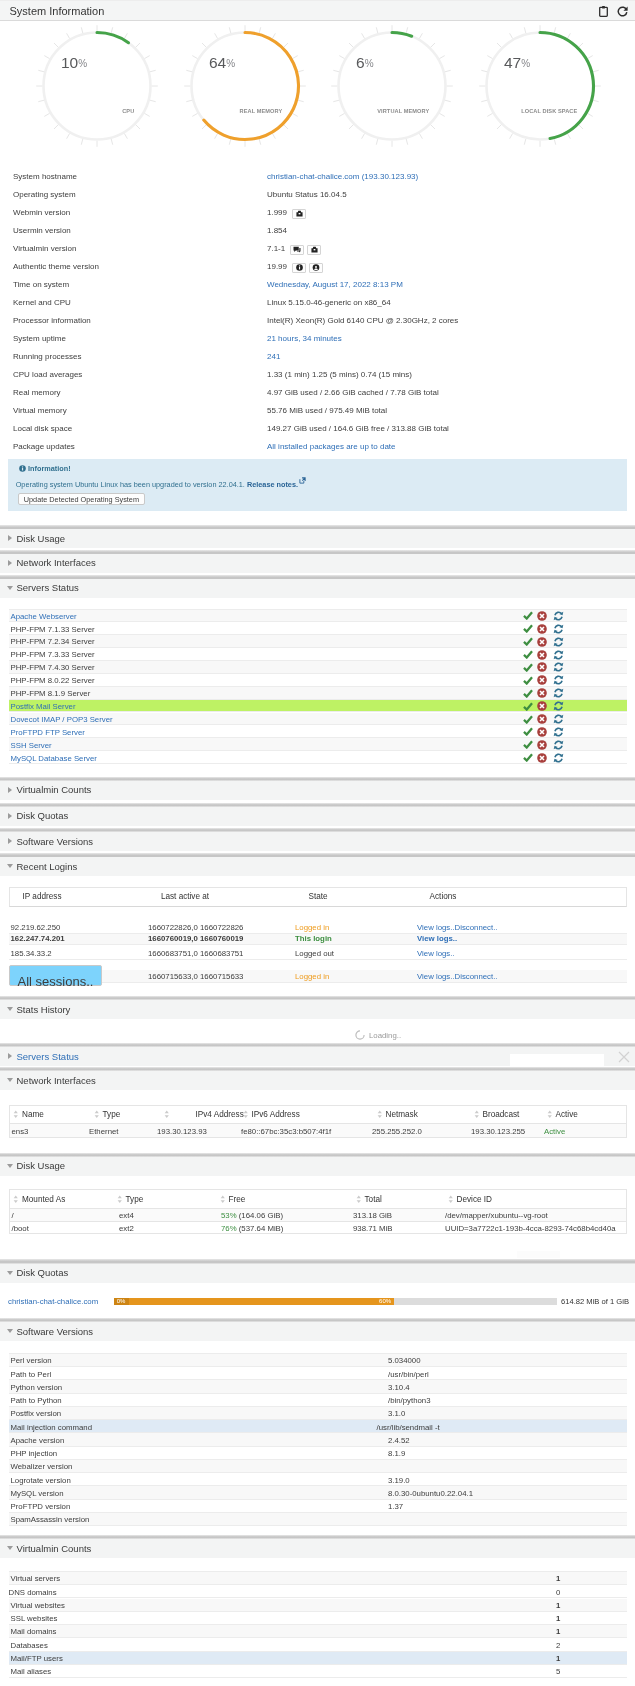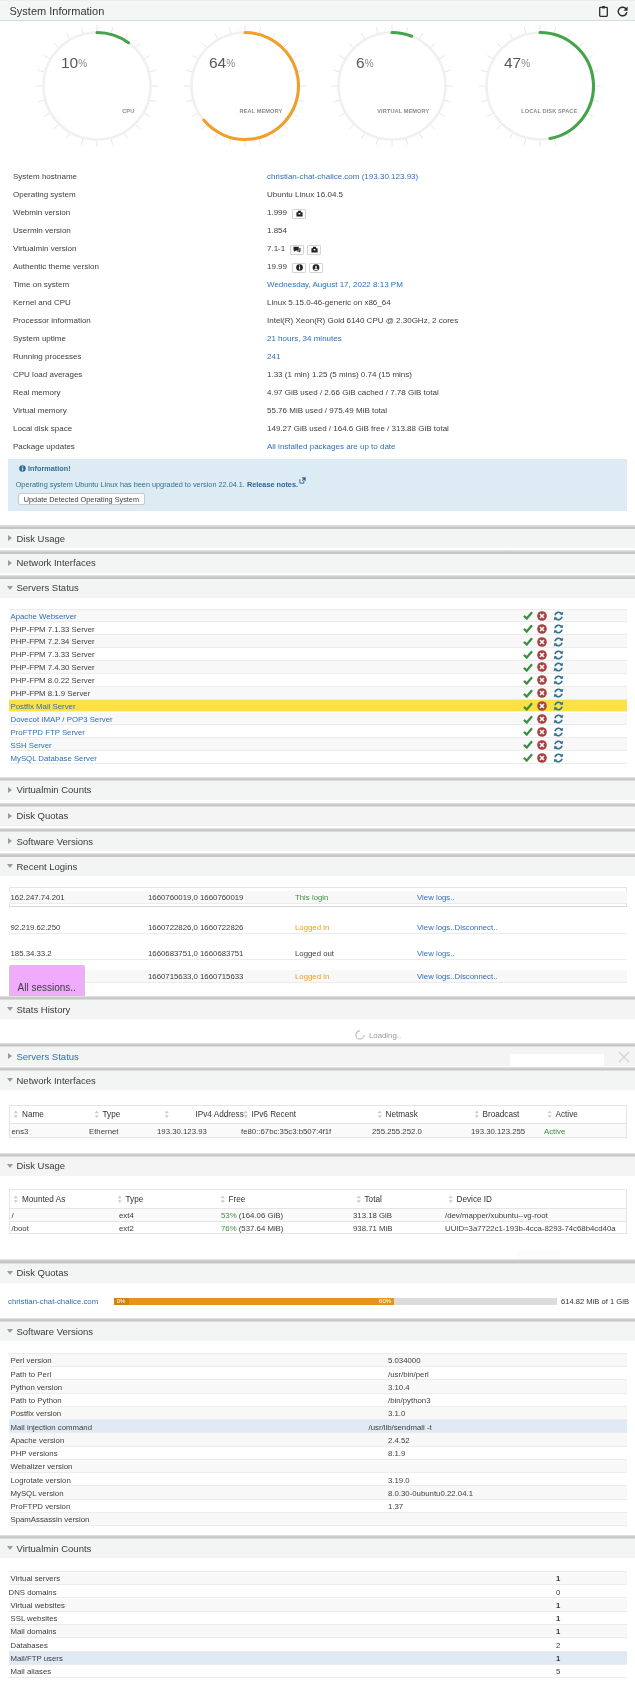--- a/index.html
+++ b/index.html
@@ -159,21 +159,21 @@
       <text x="31" y="48.5" font-family="Liberation Sans" font-size="15.5" fill="#58595b">47<tspan font-size="10" fill="#85868a" dy="-0.3">%</tspan></text>
       <text x="104.3" y="94.3" text-anchor="end" font-family="Liberation Sans" font-size="5.6" font-weight="bold" letter-spacing="0.1" fill="#8c8c8c">LOCAL DISK SPACE</text>
     </svg>
   </div>
 <div class="irow" style="top:168.0px">
     <span class="l">System hostname</span>
     <span class="v"><span class="lnk">christian-chat-chalice.com (193.30.123.93)</span></span>
   </div>
 <div class="irow" style="top:186.0px">
     <span class="l">Operating system</span>
-    <span class="v">Ubuntu Linux 16.04.5</span>
+    <span class="v">Ubuntu Status 16.04.5</span>
   </div>
 <div class="irow" style="top:204.0px">
     <span class="l">Webmin version</span>
     <span class="v">1.999 <span class="badge"><svg width="7" height="7" viewBox="0 0 8 8">
           <path d="M0.5 2.5 L7.5 2.5 L7.5 7.5 L0.5 7.5 Z M2 2.5 L2.6 0.8 L5.4 0.8 L6 2.5" fill="#222"></path>
           <rect x="3" y="3.4" width="2" height="1.6" fill="#fff"></rect>
         </svg></span></span>
   </div>
 <div class="irow" style="top:222.0px">
     <span class="l">Usermin version</span>
@@ -376,21 +376,21 @@
         <circle cx="5.5" cy="5.5" r="5.3" fill="#a8403d"></circle>
         <path d="M3.3 3.3 L7.7 7.7 M7.7 3.3 L3.3 7.7" stroke="#fff" stroke-width="1.7"></path>
       </svg></span>
     <span class="c" style="left:544.5px;top:1.5px"><svg width="11" height="10" viewBox="0 0 12 11">
         <path d="M2.1 4.6 A 4.2 4.2 0 0 1 9.3 2.8" fill="none" stroke="#31708f" stroke-width="1.8"></path>
         <path d="M11.3 0.9 L10.4 4.7 L6.8 3.4 Z" fill="#31708f"></path>
         <path d="M9.9 6.4 A 4.2 4.2 0 0 1 2.7 8.2" fill="none" stroke="#31708f" stroke-width="1.8"></path>
         <path d="M0.7 10.1 L1.6 6.3 L5.2 7.6 Z" fill="#31708f"></path>
       </svg></span>
   </div>
-<div class="trow" style="top:699.6px;height:12.9px;background:#fde047;border-bottom:1px solid #ececec;">
+<div class="trow" style="top:699.6px;height:12.9px;background:#bef264;border-bottom:1px solid #ececec;">
     <span class="c lnk" style="left:2px">Postfix Mail Server</span>
     <span class="c" style="left:514.5px;top:2px"><svg width="10" height="9" viewBox="0 0 11 10">
         <path d="M1 5.4 L4.1 8.4 L10 1.5" fill="none" stroke="#3e8e41" stroke-width="2.5"></path>
       </svg></span>
     <span class="c" style="left:528.5px;top:1.5px"><svg width="10" height="10" viewBox="0 0 11 11">
         <circle cx="5.5" cy="5.5" r="5.3" fill="#a8403d"></circle>
         <path d="M3.3 3.3 L7.7 7.7 M7.7 3.3 L3.3 7.7" stroke="#fff" stroke-width="1.7"></path>
       </svg></span>
     <span class="c" style="left:544.5px;top:1.5px"><svg width="11" height="10" viewBox="0 0 12 11">
         <path d="M2.1 4.6 A 4.2 4.2 0 0 1 9.3 2.8" fill="none" stroke="#31708f" stroke-width="1.8"></path>
@@ -482,21 +482,21 @@
 <div class="band" style="top:853.1px;height:4.5px"></div>
 <div class="phead" style="top:857.4px">
     <span class="caret-d"></span>
     <span class="t" style="color:#3a3a3a">Recent Logins</span>
   </div>
 <div class="abs" style="left:8.5px;top:886.5px;width:618px;height:20.8px;border:1px solid #e5e5e5;border-bottom:1px solid #d8d8d8;"></div>
 <div class="abs th" style="top:892px;left:-28px;width:140px;text-align:center;color:#333;">IP address</div>
 <div class="abs th" style="top:892px;left:115px;width:140px;text-align:center;color:#333;">Last active at</div>
 <div class="abs th" style="top:892px;left:248px;width:140px;text-align:center;color:#333;">State</div>
 <div class="abs th" style="top:892px;left:373px;width:140px;text-align:center;color:#333;">Actions</div>
-<div class="trow" style="top:891px;height:13.2px;background:#f8f8f8;border-bottom:1px solid #ececec;">
+<div class="trow" style="top:932px;height:13.2px;background:#f8f8f8;border-bottom:1px solid #ececec;font-weight:bold;">
     <span class="c" style="left:2px">162.247.74.201</span>
     <span class="c" style="left:139.5px">1660760019,0 1660760019</span>
     <span class="c" style="left:286.5px"><span class="grn">This login</span></span>
     <span class="c" style="left:408.5px"><span class="lnk">View logs..</span></span>
   </div>
 <div class="trow" style="top:920.5px;height:13.2px;background:#fff;border-bottom:1px solid #ececec;">
     <span class="c" style="left:2px">92.219.62.250</span>
     <span class="c" style="left:139.5px">1660722826,0 1660722826</span>
     <span class="c" style="left:286.5px"><span class="org">Logged in</span></span>
     <span class="c" style="left:408.5px"><span class="lnk">View logs..</span><span class="lnk">Disconnect..</span></span>
@@ -506,21 +506,21 @@
     <span class="c" style="left:139.5px">1660715633,0 1660715633</span>
     <span class="c" style="left:286.5px"><span class="org">Logged in</span></span>
     <span class="c" style="left:408.5px"><span class="lnk">View logs..</span><span class="lnk">Disconnect..</span></span>
   </div>
 <div class="trow" style="top:946.9px;height:13.2px;background:#fff;border-bottom:1px solid #ececec;">
     <span class="c" style="left:2px">185.34.33.2</span>
     <span class="c" style="left:139.5px">1660683751,0 1660683751</span>
     <span class="c" style="left:286.5px">Logged out</span>
     <span class="c" style="left:408.5px"><span class="lnk">View logs..</span></span>
   </div>
-<div class="abs" style="left:8.5px;top:964.9px;height:21px;padding:16px 8px;background:#f0abfc;border:1px solid #c9c9c9;border-radius:2px;color:#3d3d3d;font-size:10px;">All sessions..</div>
+<div class="abs" style="left:8.5px;top:964.9px;height:21px;padding:8px 8px;background:#7dd3fc;border:1px solid #c9c9c9;border-radius:2px;color:#3d3d3d;font-size:13px;">All sessions..</div>
 <div class="band" style="top:995.7px;height:4.5px"></div>
 <div class="phead" style="top:1000.0px">
     <span class="caret-d"></span>
     <span class="t" style="color:#3a3a3a">Stats History</span>
   </div>
 <div class="abs" style="left:355px;top:1029.5px"><svg width="10" height="10" viewBox="0 0 11 11">
       <path d="M5.5 1 A 4.5 4.5 0 1 0 10 5.5" fill="none" stroke="#bdbdbd" stroke-width="1.3"></path>
     </svg></div>
 <div class="abs" style="left:369px;top:1030.5px;color:#9a9a9a;font-size:7.8px;">Loading..</div>
 <div class="band" style="top:1042.9px;height:4.5px"></div>
@@ -550,21 +550,21 @@
 <div class="abs th" style="left:102.5px;top:1110px;color:#333;">Type</div>
 <svg class="abs" style="left:163.5px;top:1110px" width="5.5" height="8.5" viewBox="0 0 6 9">
     <path d="M3 0.4 L5.3 3.4 L0.7 3.4 Z" fill="#cbcbcb"></path>
     <path d="M3 8.6 L5.3 5.6 L0.7 5.6 Z" fill="#cbcbcb"></path>
   </svg>
 <div class="abs th" style="left:172.5px;top:1110px;color:#333;margin-left:23px;">IPv4 Address</div>
 <svg class="abs" style="left:242.5px;top:1110px" width="5.5" height="8.5" viewBox="0 0 6 9">
     <path d="M3 0.4 L5.3 3.4 L0.7 3.4 Z" fill="#cbcbcb"></path>
     <path d="M3 8.6 L5.3 5.6 L0.7 5.6 Z" fill="#cbcbcb"></path>
   </svg>
-<div class="abs th" style="left:251.5px;top:1110px;color:#333;">IPv6 Recent</div>
+<div class="abs th" style="left:251.5px;top:1110px;color:#333;">IPv6 Address</div>
 <svg class="abs" style="left:376.5px;top:1110px" width="5.5" height="8.5" viewBox="0 0 6 9">
     <path d="M3 0.4 L5.3 3.4 L0.7 3.4 Z" fill="#cbcbcb"></path>
     <path d="M3 8.6 L5.3 5.6 L0.7 5.6 Z" fill="#cbcbcb"></path>
   </svg>
 <div class="abs th" style="left:385.5px;top:1110px;color:#333;">Netmask</div>
 <svg class="abs" style="left:473.5px;top:1110px" width="5.5" height="8.5" viewBox="0 0 6 9">
     <path d="M3 0.4 L5.3 3.4 L0.7 3.4 Z" fill="#cbcbcb"></path>
     <path d="M3 8.6 L5.3 5.6 L0.7 5.6 Z" fill="#cbcbcb"></path>
   </svg>
 <div class="abs th" style="left:482.5px;top:1110px;color:#333;">Broadcast</div>
@@ -659,28 +659,28 @@
 <div class="trow" style="top:1393.7px;height:13.25px;background:#fff;border-bottom:1px solid #ececec;">
     <span class="c" style="left:2px">Path to Python</span>
     <span class="c" style="left:379.5px">/bin/python3</span>
   </div>
 <div class="trow" style="top:1406.9px;height:13.25px;background:#f8f8f8;border-bottom:1px solid #ececec;">
     <span class="c" style="left:2px">Postfix version</span>
     <span class="c" style="left:379.5px">3.1.0</span>
   </div>
 <div class="trow" style="top:1420.2px;height:13.25px;background:#dfeaf5;border-bottom:1px solid #ececec;">
     <span class="c" style="left:2px">Mail injection command</span>
-    <span class="c" style="left:360px">/usr/lib/sendmail -t</span>
+    <span class="c" style="left:368px">/usr/lib/sendmail -t</span>
   </div>
 <div class="trow" style="top:1433.4px;height:13.25px;background:#f8f8f8;border-bottom:1px solid #ececec;">
     <span class="c" style="left:2px">Apache version</span>
     <span class="c" style="left:379.5px">2.4.52</span>
   </div>
 <div class="trow" style="top:1446.7px;height:13.25px;background:#fff;border-bottom:1px solid #ececec;">
-    <span class="c" style="left:2px">PHP versions</span>
+    <span class="c" style="left:2px">PHP injection</span>
     <span class="c" style="left:379.5px">8.1.9</span>
   </div>
 <div class="trow" style="top:1459.9px;height:13.25px;background:#f8f8f8;border-bottom:1px solid #ececec;">
     <span class="c" style="left:2px">Webalizer version</span>
     <span class="c" style="left:379.5px"></span>
   </div>
 <div class="trow" style="top:1473.2px;height:13.25px;background:#fff;border-bottom:1px solid #ececec;">
     <span class="c" style="left:2px">Logrotate version</span>
     <span class="c" style="left:379.5px">3.19.0</span>
   </div>

